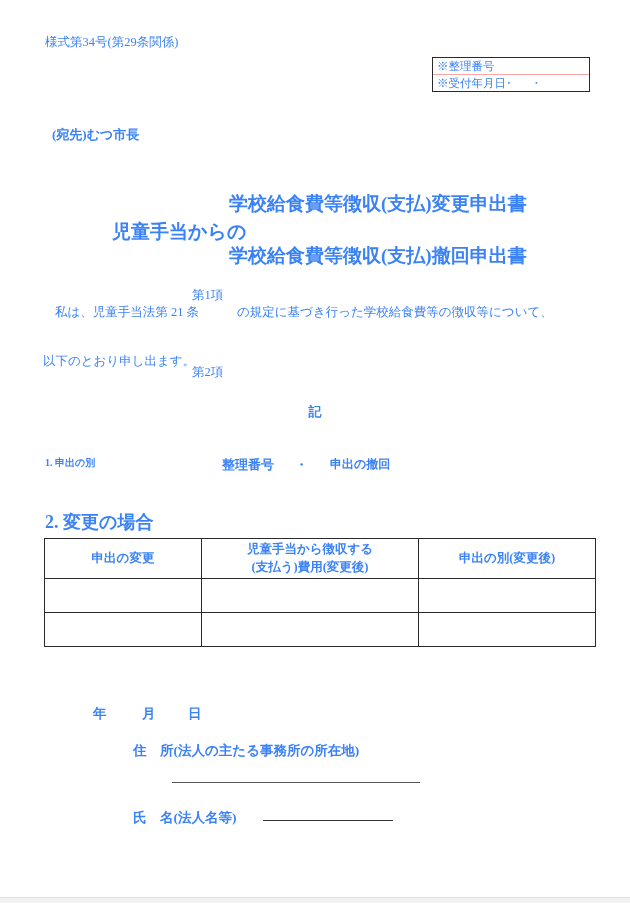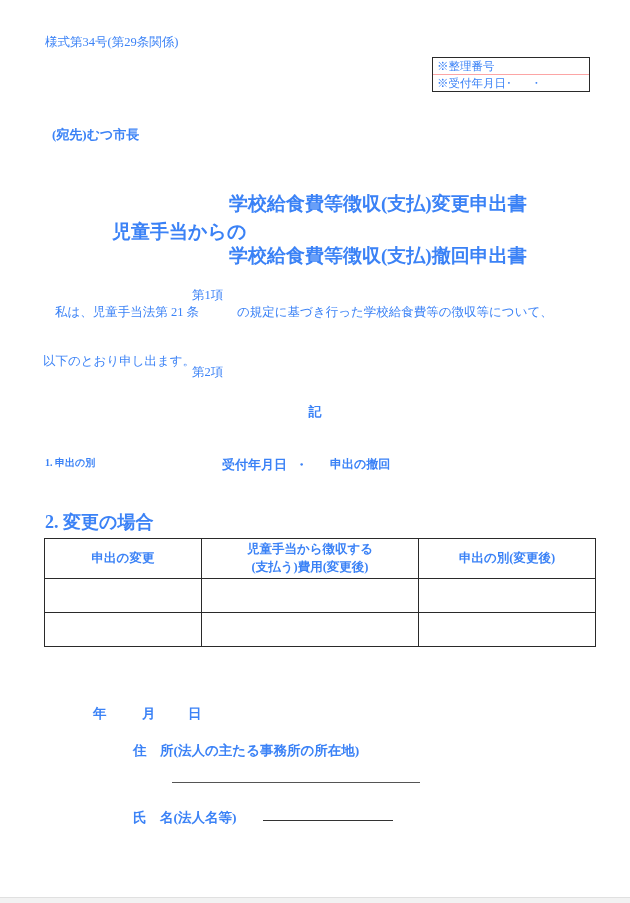--- a/index.html
+++ b/index.html
@@ -97,21 +97,21 @@
 
   <div class="abs fs12 intro-before">私は、児童手当法第 21 条</div>
   <div class="abs fs12 clause-top">第1項</div>
   <div class="abs fs12 clause-bottom">第2項</div>
   <div class="abs fs12 intro-after">の規定に基づき行った学校給食費等の徴収等について、</div>
   <div class="abs fs12 intro-line2">以下のとおり申し出ます。</div>
 
   <div class="abs record-mark">記</div>
 
   <div class="abs sec1-label">1. 申出の別</div>
-  <div class="abs sec1-opt1">受付年月日</div>
+  <div class="abs sec1-opt1">整理番号</div>
   <div class="abs sec1-sep">・</div>
   <div class="abs sec1-opt2">申出の撤回</div>
 
   <div class="abs sec2-label">2. 変更の場合</div>
 
   <table class="abs change-table">
     <tbody>
       <tr class="hrow">
         <th class="c1">申出の変更</th>
         <th class="c2">

